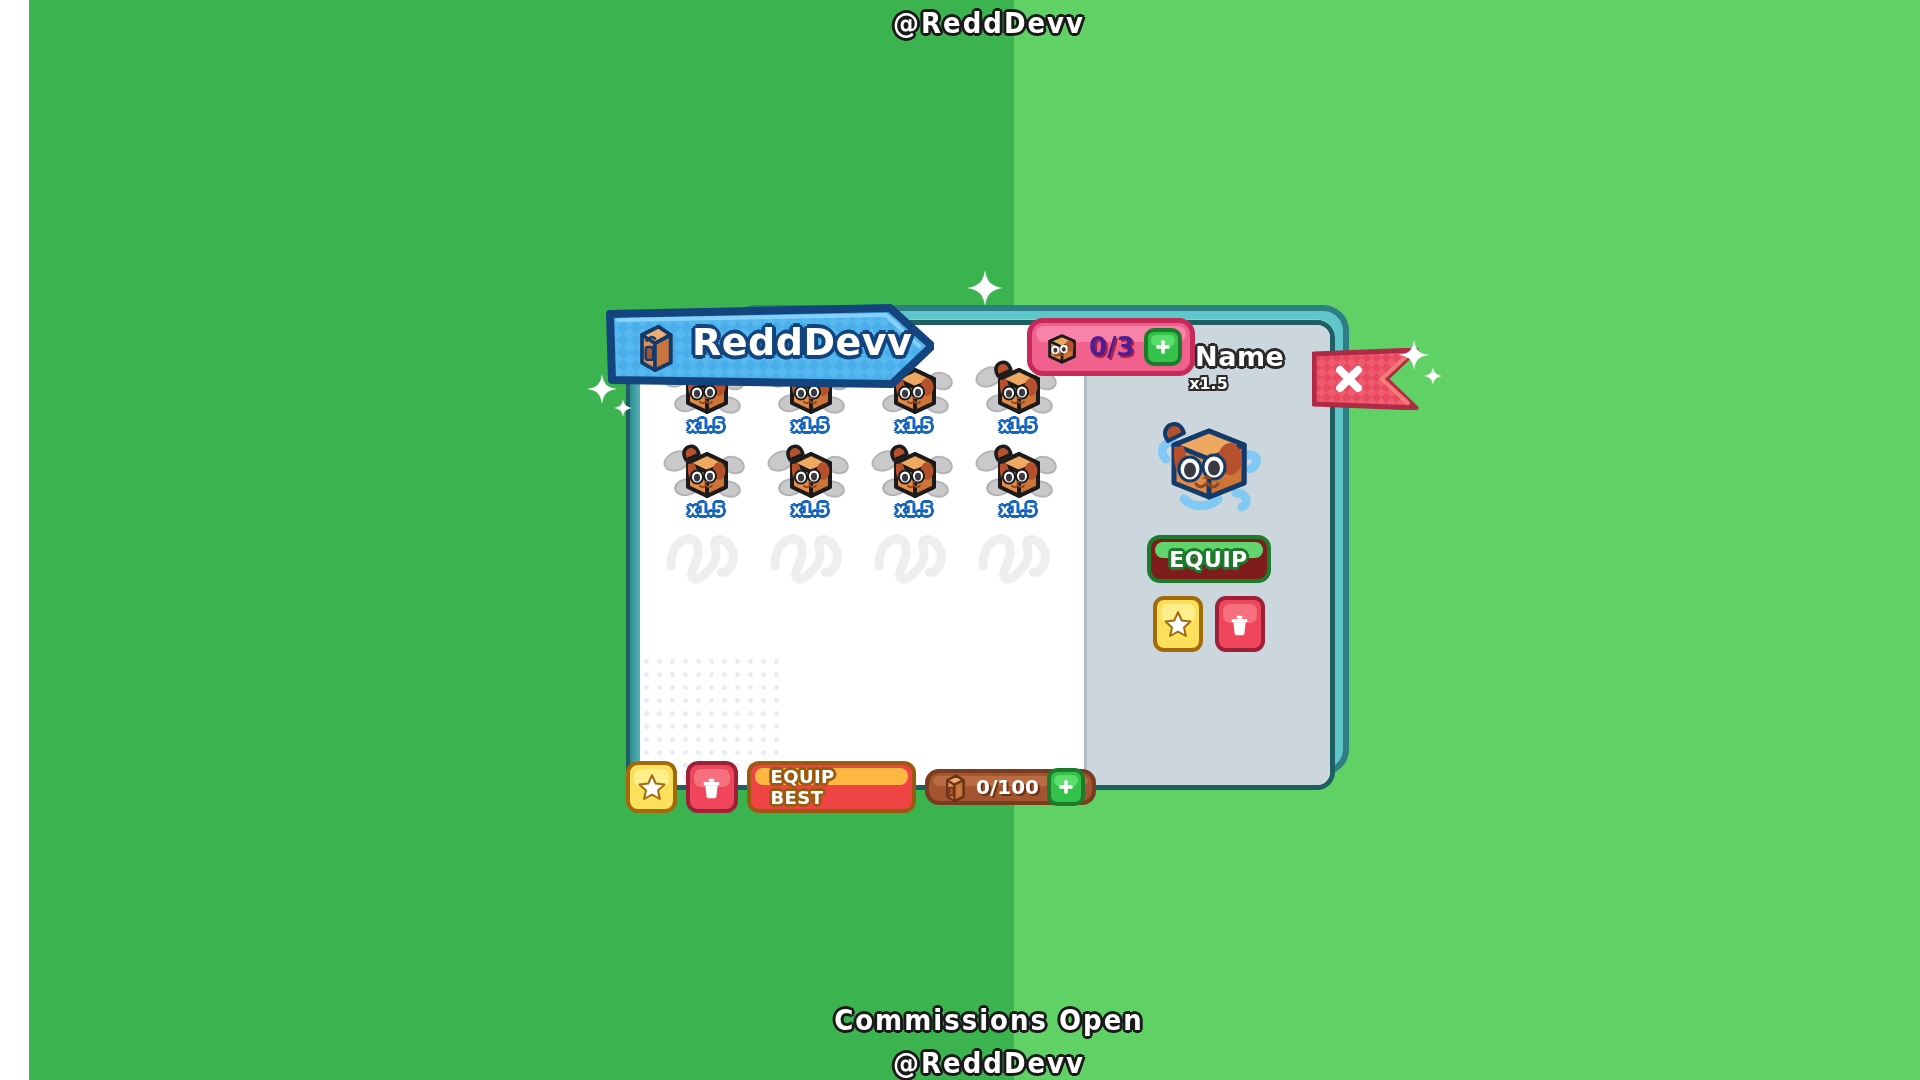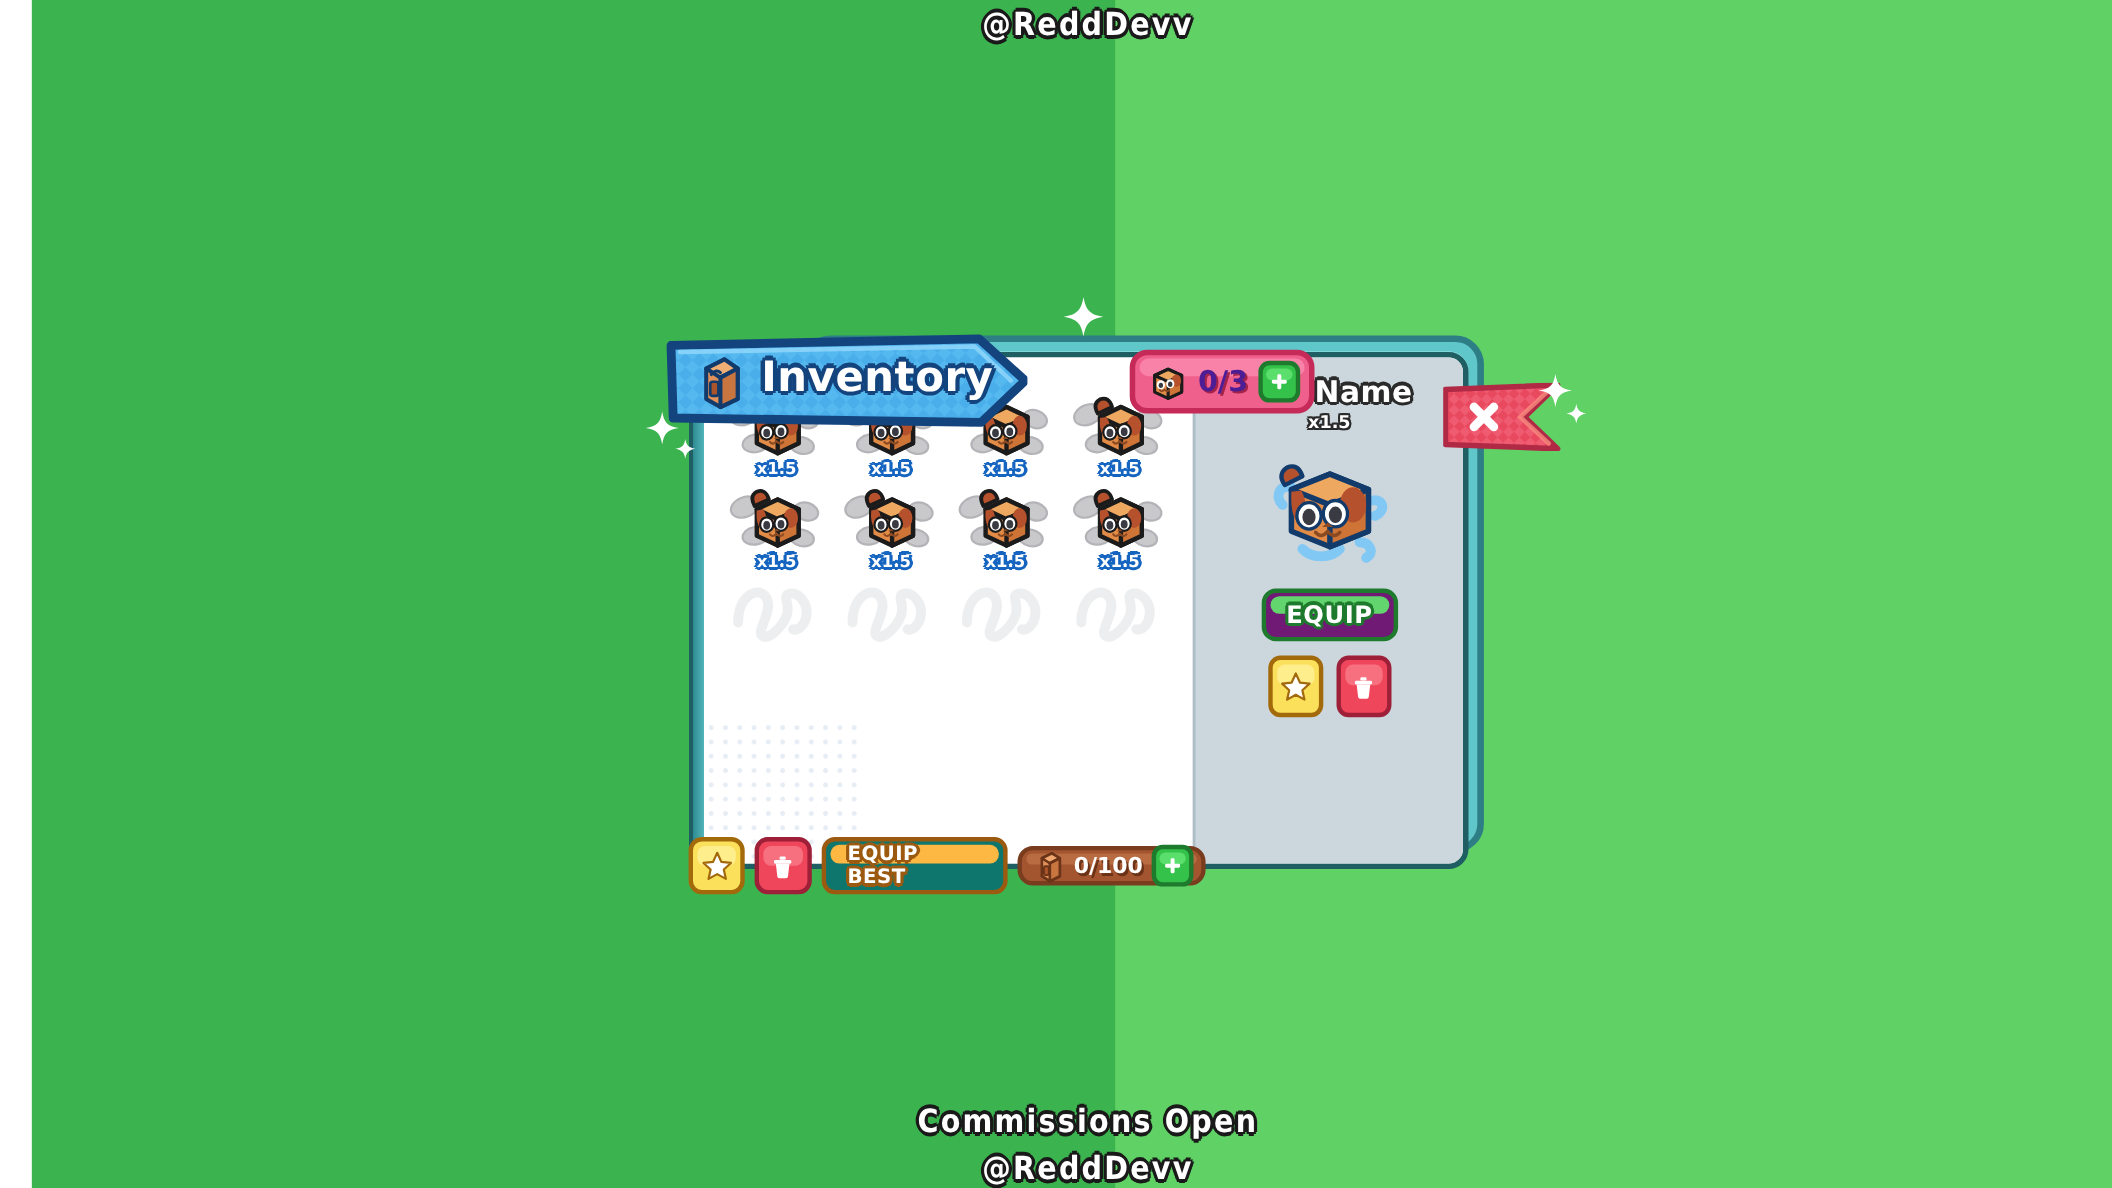--- a/index.html
+++ b/index.html
@@ -189,21 +189,21 @@
   .btn-trash  { background: #F0465B; border-color: #9E1F38; }
   .btn-trash::before {
     content:""; position:absolute; left:4px; right:4px; top:4px; height:40%;
     background:#F7707F; border-radius:7px;
   }
   .btn-ico { position: relative; z-index: 3; }
 
   .btn-equip-best {
     height: 52px;
     padding: 0 20px;
-    background: #0f766e;
+    background: #ef4444;
     border: 4px solid #9C5A10;
     color: #fff;
     font-family: "DejaVu Sans", sans-serif;
     font-weight: bold;
     font-size: 18px;
     letter-spacing: .4px;
     text-shadow: -2px -2px 0 #9C5A10, 2px -2px 0 #9C5A10,
                  -2px  2px 0 #9C5A10, 2px  2px 0 #9C5A10,
                   0   -3px 0 #9C5A10, 0    3px 0 #9C5A10,
                  -3px  0   0 #9C5A10, 3px  0   0 #9C5A10;
@@ -291,21 +291,21 @@
   }
   .pet-preview {
     margin-top: 14px;
     width: 130px; height: 110px;
     position: relative;
   }
 
   .btn-equip {
     margin-top: 18px;
     width: 124px; height: 48px;
-    background: #701a75;
+    background: #7f1d1d;
     border: 4px solid #1E7A2C;
     border-radius: 13px;
     display: flex; align-items: center; justify-content: center;
     cursor: pointer; position: relative;
   }
   .btn-equip::before {
     content:""; position:absolute; left:4px; right:4px; top:3px; height:40%;
     background:#62D56E; border-radius:8px;
   }
   .btn-equip span {
@@ -755,21 +755,21 @@
       <path d="M6 12 L286 6 L328 44 L288 82 L8 78 Z" fill="url(#checker)" stroke="#14447E" stroke-width="8" stroke-linejoin="round"></path>
       <path d="M14 18 L282 13 L315 44" fill="none" stroke="#8FD6FA" stroke-width="4" stroke-linecap="round" opacity=".85"></path>
     </svg>
     <svg class="banner-ico" viewBox="0 0 52 54">
       <path d="M13 14 L31 5 L44 14 L44 44 L27 52 L13 44 Z" fill="#E2915A" stroke="#123B6B" stroke-width="4" stroke-linejoin="round"></path>
       <path d="M13 14 L31 5 L44 14 L27 23 Z" fill="#EFAE74" stroke="#123B6B" stroke-width="4" stroke-linejoin="round"></path>
       <path d="M27 23 L44 14 L44 44 L27 52 Z" fill="#C87540" stroke="#123B6B" stroke-width="4" stroke-linejoin="round"></path>
       <rect x="17" y="27" width="8" height="14" rx="2.4" fill="#A9542A" stroke="#123B6B" stroke-width="2.6"></rect>
       <path d="M18 20 q5 -6 9 -2" fill="none" stroke="#123B6B" stroke-width="3" stroke-linecap="round"></path>
     </svg>
-    <div class="banner-title">Inventory</div>
+    <div class="banner-title">ReddDevv</div>
   </div>
 
   <div class="equipped-pill">
     <svg viewBox="0 0 40 36" width="38" height="34">
       <path d="M8 12 L21 6 L34 12 L34 28 L21 34 L8 28 Z" fill="#E28B47" stroke="#1b1b1b" stroke-width="3" stroke-linejoin="round"></path>
       <path d="M8 12 L21 6 L34 12 L21 18 Z" fill="#EFA860" stroke="#1b1b1b" stroke-width="3" stroke-linejoin="round"></path>
       <path d="M21 18 L34 12 L34 28 L21 34 Z" fill="#CE7436" stroke="#1b1b1b" stroke-width="3" stroke-linejoin="round"></path>
       <ellipse cx="29" cy="17" rx="4.5" ry="6" fill="#B5512C"></ellipse>
       <ellipse cx="14" cy="21" rx="4" ry="4.4" fill="#ffffff"></ellipse>
       <ellipse cx="23" cy="20" rx="4" ry="4.4" fill="#ffffff"></ellipse>

